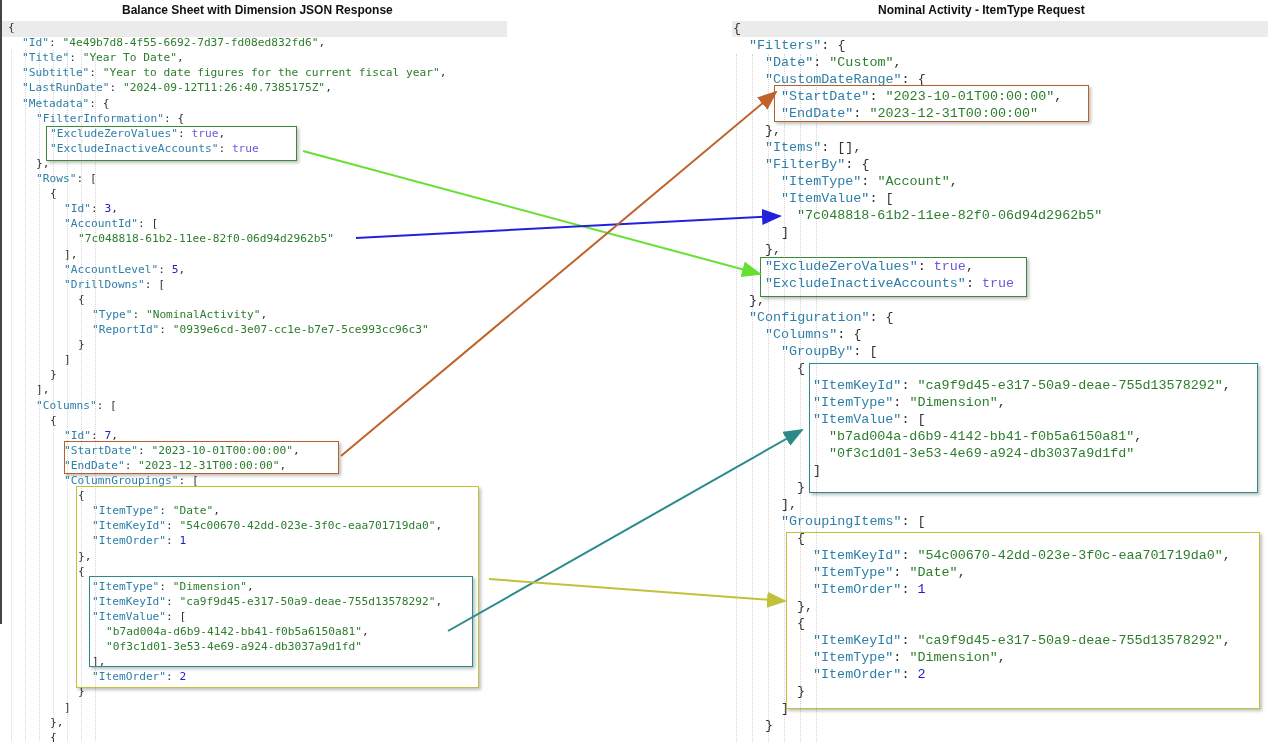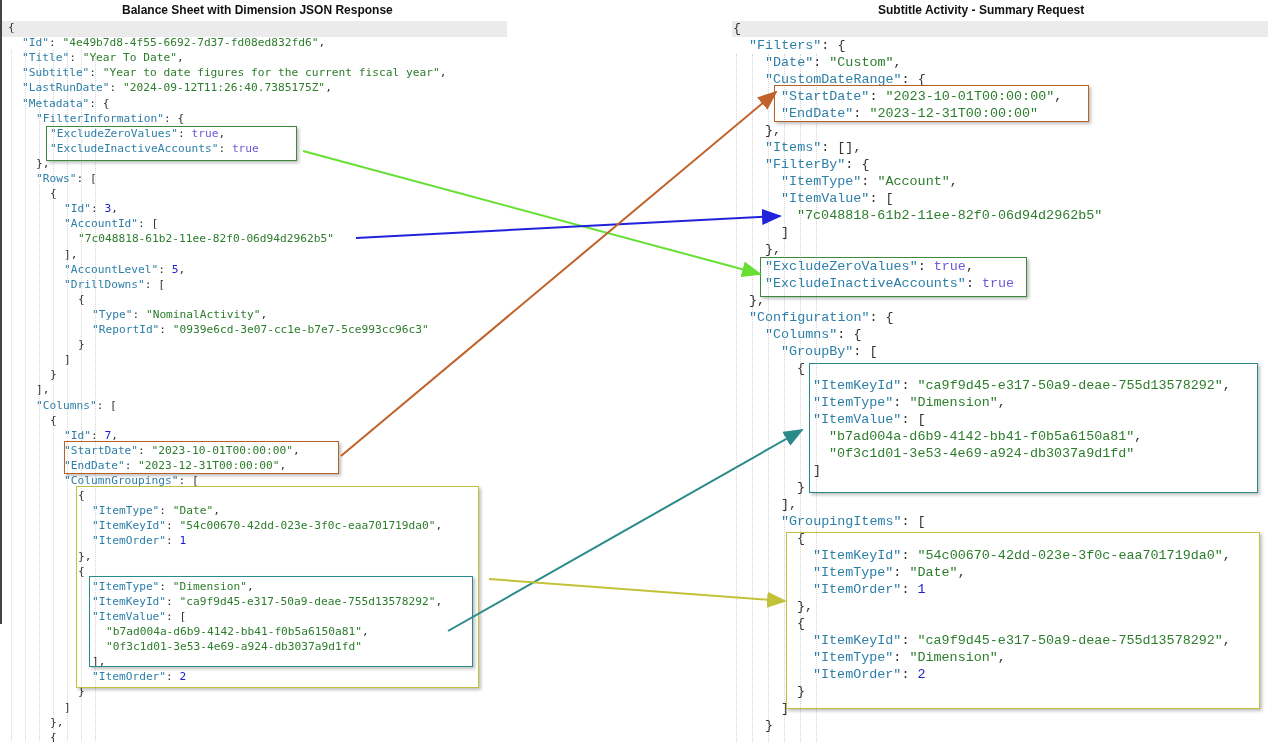--- a/index.html
+++ b/index.html
@@ -93,21 +93,21 @@
       <div class="ln" style="left: 48px; top: 694.6px;"><span class="p">},</span></div>
       <div class="ln" style="left: 48px; top: 709.7px;"><span class="p">{</span></div>
     </div>
   <div class="box green" style="left:44px;top:126px;width:251px;height:35px;"></div>
   <div class="box orange" style="left:62px;top:441px;width:275px;height:33px;"></div>
   <div class="box yellow" style="left:74px;top:486px;width:403px;height:202px;"></div>
   <div class="box teal" style="left:87px;top:576px;width:384px;height:91px;"></div>
 </div>
 
 <div id="right" class="panel">
-  <div class="title">Subtitle Activity - Summary Request</div>
+  <div class="title">Nominal Activity - ItemType Request</div>
   <div class="hl"></div>
   <div class="code" id="right-code">
       <div class="guide" style="left: 8px; top: 34px; height: 714px;"></div>
       <div class="guide" style="left: 24px; top: 34px; height: 714px;"></div>
       <div class="guide" style="left: 40px; top: 34px; height: 714px;"></div>
       <div class="guide" style="left: 56px; top: 34px; height: 714px;"></div>
       <div class="guide" style="left: 72px; top: 34px; height: 714px;"></div>
       <div class="guide" style="left: 88px; top: 34px; height: 714px;"></div>
       <div class="ln" style="left: 5px; top: 0px;"><span class="p">{</span></div>
       <div class="ln" style="left: 21px; top: 17px;"><span class="k">"Filters"</span><span class="p">: {</span></div>

